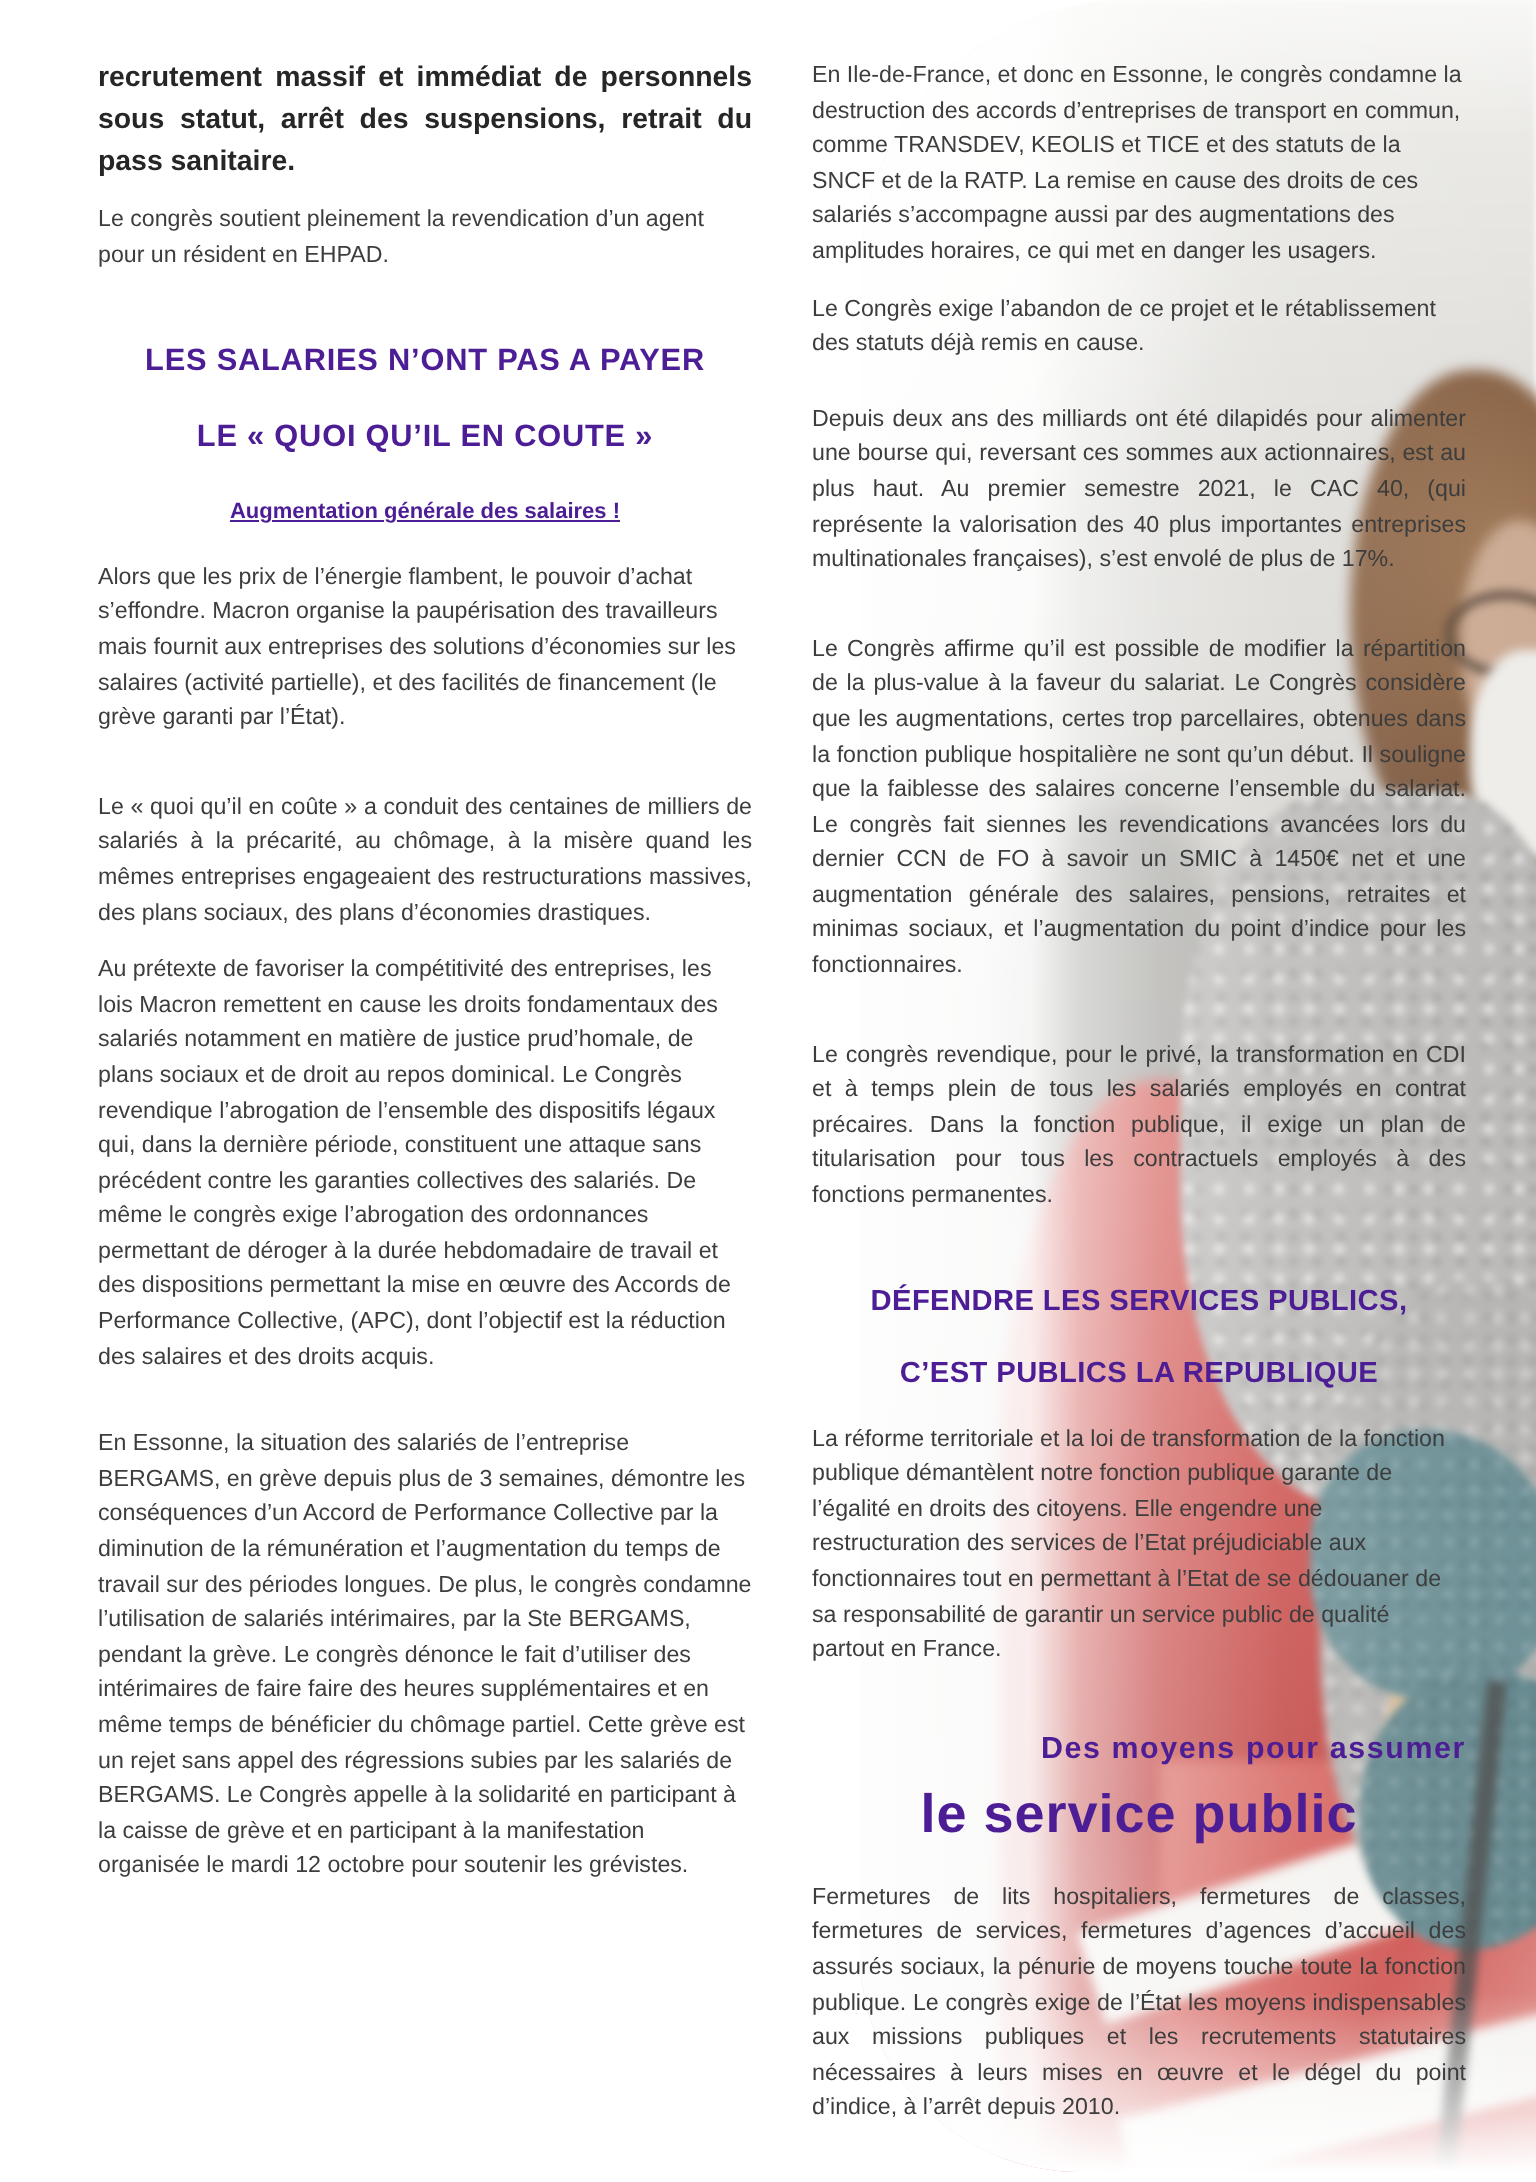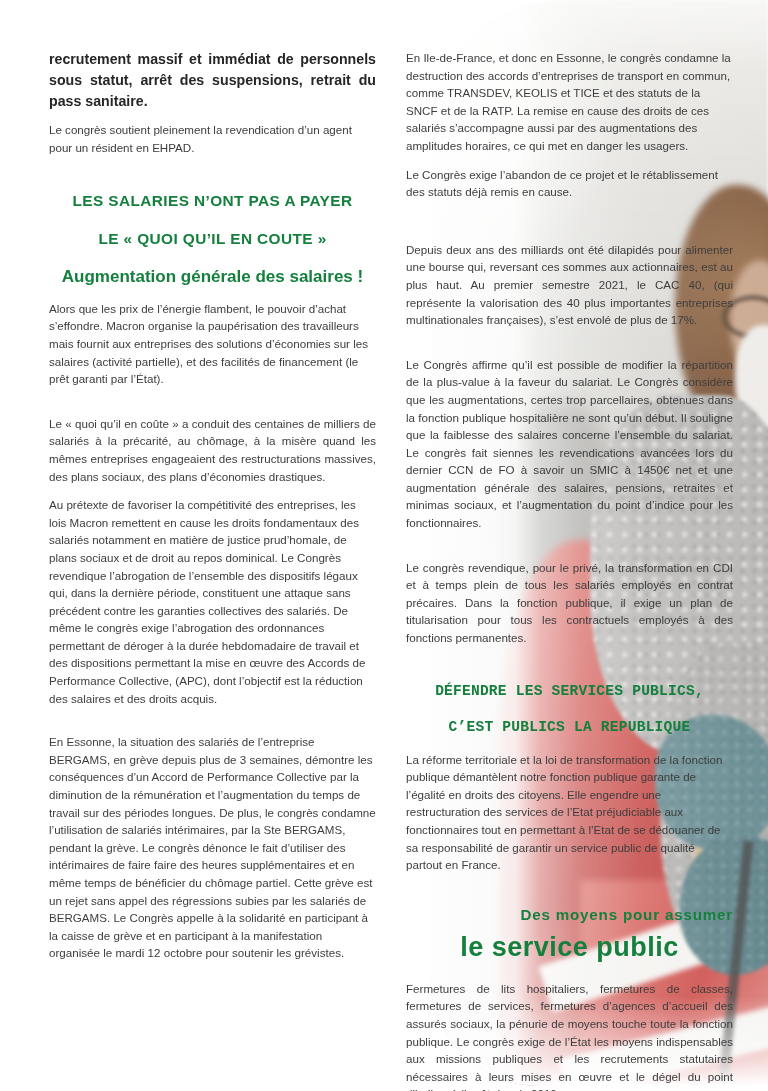--- a/index.html
+++ b/index.html
@@ -85,34 +85,34 @@
       rgba(255,255,255,.60) 110px,
       rgba(255,255,255,.38) 150px,
       rgba(255,255,255,.22) 210px,
       rgba(255,255,255,.14) 280px,
       rgba(255,255,255,.10) 338px);}
   .photo-overlay-bottom{position:absolute;inset:0;
     background:linear-gradient(0deg,#ffffff 0px,rgba(255,255,255,.6) 30px,rgba(255,255,255,0) 90px),
                linear-gradient(180deg,rgba(255,255,255,.55) 0px,rgba(255,255,255,0) 70px);}
 
   
-  .col{position:absolute;top:0;width:327px;padding-top:49px;z-index:2;
+  .col{position:absolute;top:0;width:327px;padding-top:29px;z-index:2;
     font-size:11.6px;line-height:17.6px;}
   .col-left{left:49px;}
   .col-right{left:406px;}
   p{margin:0 0 11px 0;}
   .just{text-align:justify;}
   .intro-bold{font-weight:bold;color:#262626;font-size:14.2px;line-height:21px;text-align:justify;margin-bottom:9px;}
-  .red-h{color:#15803d;font-weight:bold;text-align:center;}
+  .red-h{color:#4c1d95;font-weight:bold;text-align:center;}
   .h-caps{font-size:15.4px;letter-spacing:.4px;line-height:38px;margin:0 0 4px 0;}
-  .h-sub{font-size:17px;margin:10px 0 14px 0;}
+  .h-sub{font-size:11px;margin:10px 0 14px 0;text-decoration:underline;}
   .mt-md{margin-top:27px;}
   .mt-lg{margin-top:26px;}
-  .mt-xl{margin-top:40px;}
-  .h-caps-r{font-size:14.6px;letter-spacing:.2px;line-height:36px;margin:26px 0 6px 0;font-family:Liberation Mono, monospace;}
+  .mt-xl{margin-top:20px;}
+  .h-caps-r{font-size:14.6px;letter-spacing:.2px;line-height:36px;margin:26px 0 6px 0;}
   .h-moyens{font-size:15.2px;letter-spacing:.8px;line-height:22px;margin:30px 0 0 0;text-align:right;}
   .h-service{font-size:27px;letter-spacing:.5px;line-height:34px;margin:4px 0 16px 0;}
 </style>
 </head>
 <body>
 
 <div class="page">
 
   <div class="photo">
     <div class="photo-art">
@@ -142,21 +142,21 @@
     <p class="intro-bold">recrutement massif et immédiat de personnels sous statut, arrêt des suspensions, retrait du pass sanitaire.</p>
     <p>Le congrès soutient pleinement la revendication d’un agent pour un résident en EHPAD.</p>
 
     <h2 class="red-h h-caps mt-lg">
       <span>LES SALARIES N’ONT PAS A PAYER</span><br>
       <span>LE « QUOI QU’IL EN COUTE »</span>
     </h2>
 
     <h3 class="red-h h-sub">Augmentation générale des salaires !</h3>
 
-    <p>Alors que les prix de l’énergie flambent, le pouvoir d’achat s’effondre. Macron organise la paupérisation des travailleurs mais fournit aux entreprises des solutions d’économies sur les salaires (activité partielle), et des facilités de financement (le prêt garanti par l’État).</p>
+    <p>Alors que les prix de l’énergie flambent, le pouvoir d’achat s’effondre. Macron organise la paupérisation des travailleurs mais fournit aux entreprises des solutions d’économies sur les salaires (activité partielle), et des facilités de financement (le grève garanti par l’État).</p>
     <p class="just mt-md">Le « quoi qu’il en coûte » a conduit des centaines de milliers de salariés à la précarité, au chômage, à la misère quand les mêmes entreprises engageaient des restructurations massives, des plans sociaux, des plans d’économies drastiques.</p>
     <p>Au prétexte de favoriser la compétitivité des entreprises, les lois Macron remettent en cause les droits fondamentaux des salariés notamment en matière de justice prud’homale, de plans sociaux et de droit au repos dominical. Le Congrès revendique l’abrogation de l’ensemble des dispositifs légaux qui, dans la dernière période, constituent une attaque sans précédent contre les garanties collectives des salariés. De même le congrès exige l’abrogation des ordonnances permettant de déroger à la durée hebdomadaire de travail et des dispositions permettant la mise en œuvre des Accords de Performance Collective, (APC), dont l’objectif est la réduction des salaires et des droits acquis.</p>
     <p class="mt-lg">En Essonne, la situation des salariés de l’entreprise BERGAMS, en grève depuis plus de 3 semaines, démontre les conséquences d’un Accord de Performance Collective par la diminution de la rémunération et l’augmentation du temps de travail sur des périodes longues. De plus, le congrès condamne l’utilisation de salariés intérimaires, par la Ste BERGAMS, pendant la grève. Le congrès dénonce le fait d’utiliser des intérimaires de faire faire des heures supplémentaires et en même temps de bénéficier du chômage partiel. Cette grève est un rejet sans appel des régressions subies par les salariés de BERGAMS. Le Congrès appelle à la solidarité en participant à la caisse de grève et en participant à la manifestation organisée le mardi 12 octobre pour soutenir les grévistes.</p>
   </div>
 
   <div class="col col-right">
     <p>En Ile-de-France, et donc en Essonne, le congrès condamne la destruction des accords d’entreprises de transport en commun, comme TRANSDEV, KEOLIS et TICE et des statuts de la SNCF et de la RATP. La remise en cause des droits de ces salariés s’accompagne aussi par des augmentations des amplitudes horaires, ce qui met en danger les usagers.</p>
     <p>Le Congrès exige l’abandon de ce projet et le rétablissement des statuts déjà remis en cause.</p>
     <p class="just mt-xl">Depuis deux ans des milliards ont été dilapidés pour alimenter une bourse qui, reversant ces sommes aux actionnaires, est au plus haut. Au premier semestre 2021, le CAC 40, (qui représente la valorisation des 40 plus importantes entreprises multinationales françaises), s’est envolé de plus de 17%.</p>
     <p class="just mt-md">Le Congrès affirme qu’il est possible de modifier la répartition de la plus-value à la faveur du salariat. Le Congrès considère que les augmentations, certes trop parcellaires, obtenues dans la fonction publique hospitalière ne sont qu’un début. Il souligne que la faiblesse des salaires concerne l’ensemble du salariat. Le congrès fait siennes les revendications avancées lors du dernier CCN de FO à savoir un SMIC à 1450€ net et une augmentation générale des salaires, pensions, retraites et minimas sociaux, et l’augmentation du point d’indice pour les fonctionnaires.</p>

